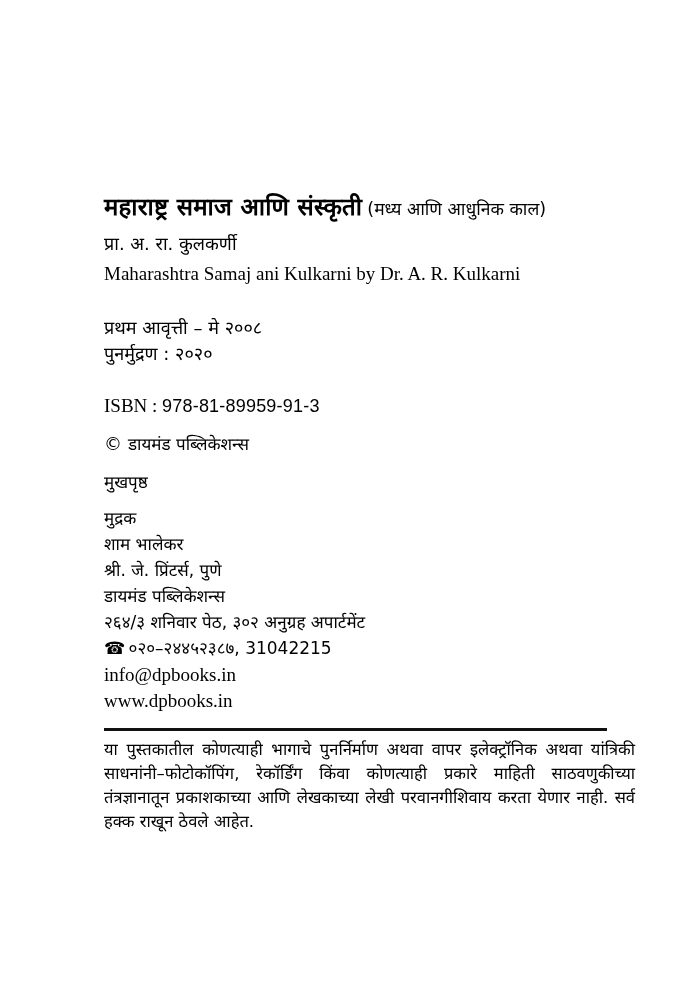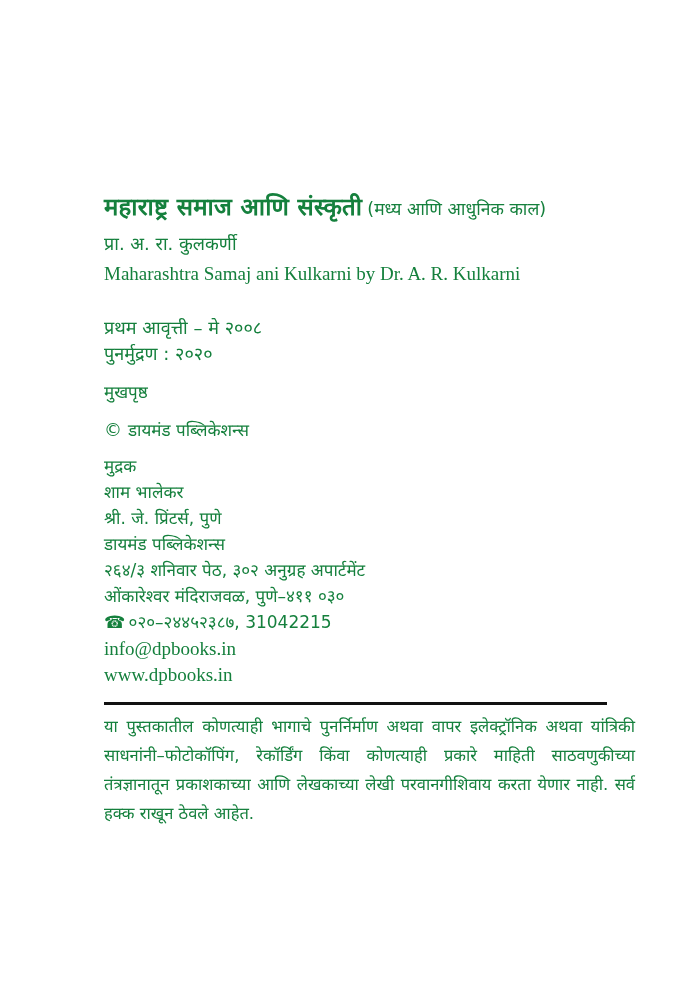--- a/index.html
+++ b/index.html
@@ -5,21 +5,21 @@
   html, body {
     margin: 0;
     padding: 0;
     background: #ffffff;
   }
   .page {
     position: relative;
     width: 699px;
     height: 992px;
     background: #ffffff;
-    color: #15803d;
+    color: #000000;
     font-family: "DejaVu Sans", sans-serif;
     overflow: hidden;
     box-sizing: border-box;
     padding: 192px 65px 0 104px;
   }
   .line {
     line-height: 26px;
     font-size: 17px;
     white-space: nowrap;
   }
@@ -69,21 +69,21 @@
     border: none;
     height: 3px;
     background: #111111;
     width: 503px;
     margin: 14px 0 0 0;
   }
   .notice {
     margin: 7px 0 0 0;
     width: 531px;
     font-size: 16.5px;
-    line-height: 29px;
+    line-height: 24px;
     text-align: justify;
     text-justify: inter-word;
     white-space: normal;
   }
 </style>
 </head>
 <body>
 
 <div class="page">
 
@@ -92,34 +92,36 @@
     <span class="title-paren">(मध्य आणि आधुनिक काल)</span>
   </div>
 
   <div class="line author">प्रा. अ. रा. कुलकर्णी</div>
 
   <div class="line serif english-title">Maharashtra Samaj ani Kulkarni by Dr. A. R. Kulkarni</div>
 
   <div class="line edition-first">प्रथम आवृत्ती – मे २००८</div>
   <div class="line edition-reprint">पुनर्मुद्रण : २०२०</div>
 
-
-  <div class="line group-label">मुखपृष्ठ</div>
+  <div class="line isbn-line">
+    <span>ISBN : </span><span class="isbn-value">978-81-89959-91-3</span>
+  </div>
 
   <div class="line copyright-line">
     <span class="copyright-symbol">©</span><span>डायमंड पब्लिकेशन्स</span>
   </div>
+
+  <div class="line group-label">मुखपृष्ठ</div>
   <div class="line group-label-lg">मुद्रक</div>
 
   <div class="line">शाम भालेकर</div>
   <div class="line">श्री. जे. प्रिंटर्स, पुणे</div>
 
   <div class="line">डायमंड पब्लिकेशन्स</div>
   <div class="line">२६४/३ शनिवार पेठ, ३०२ अनुग्रह अपार्टमेंट</div>
-  <div class="line">ओंकारेश्वर मंदिराजवळ, पुणे–४११ ०३०</div>
   <div class="line">
     <span>☎</span> <span>०२०–२४४५२३८७, 31042215</span>
   </div>
   <div class="line serif email-line">info@dpbooks.in</div>
 
   <div class="line serif">www.dpbooks.in</div>
 
   <hr class="rule">
 
   <p class="notice">या पुस्तकातील कोणत्याही भागाचे पुनर्निर्माण अथवा वापर इलेक्ट्रॉनिक अथवा यांत्रिकी साधनांनी–फोटोकॉपिंग, रेकॉर्डिंग किंवा कोणत्याही प्रकारे माहिती साठवणुकीच्या तंत्रज्ञानातून प्रकाशकाच्या आणि लेखकाच्या लेखी परवानगीशिवाय करता येणार नाही. सर्व हक्क राखून ठेवले आहेत.</p>

